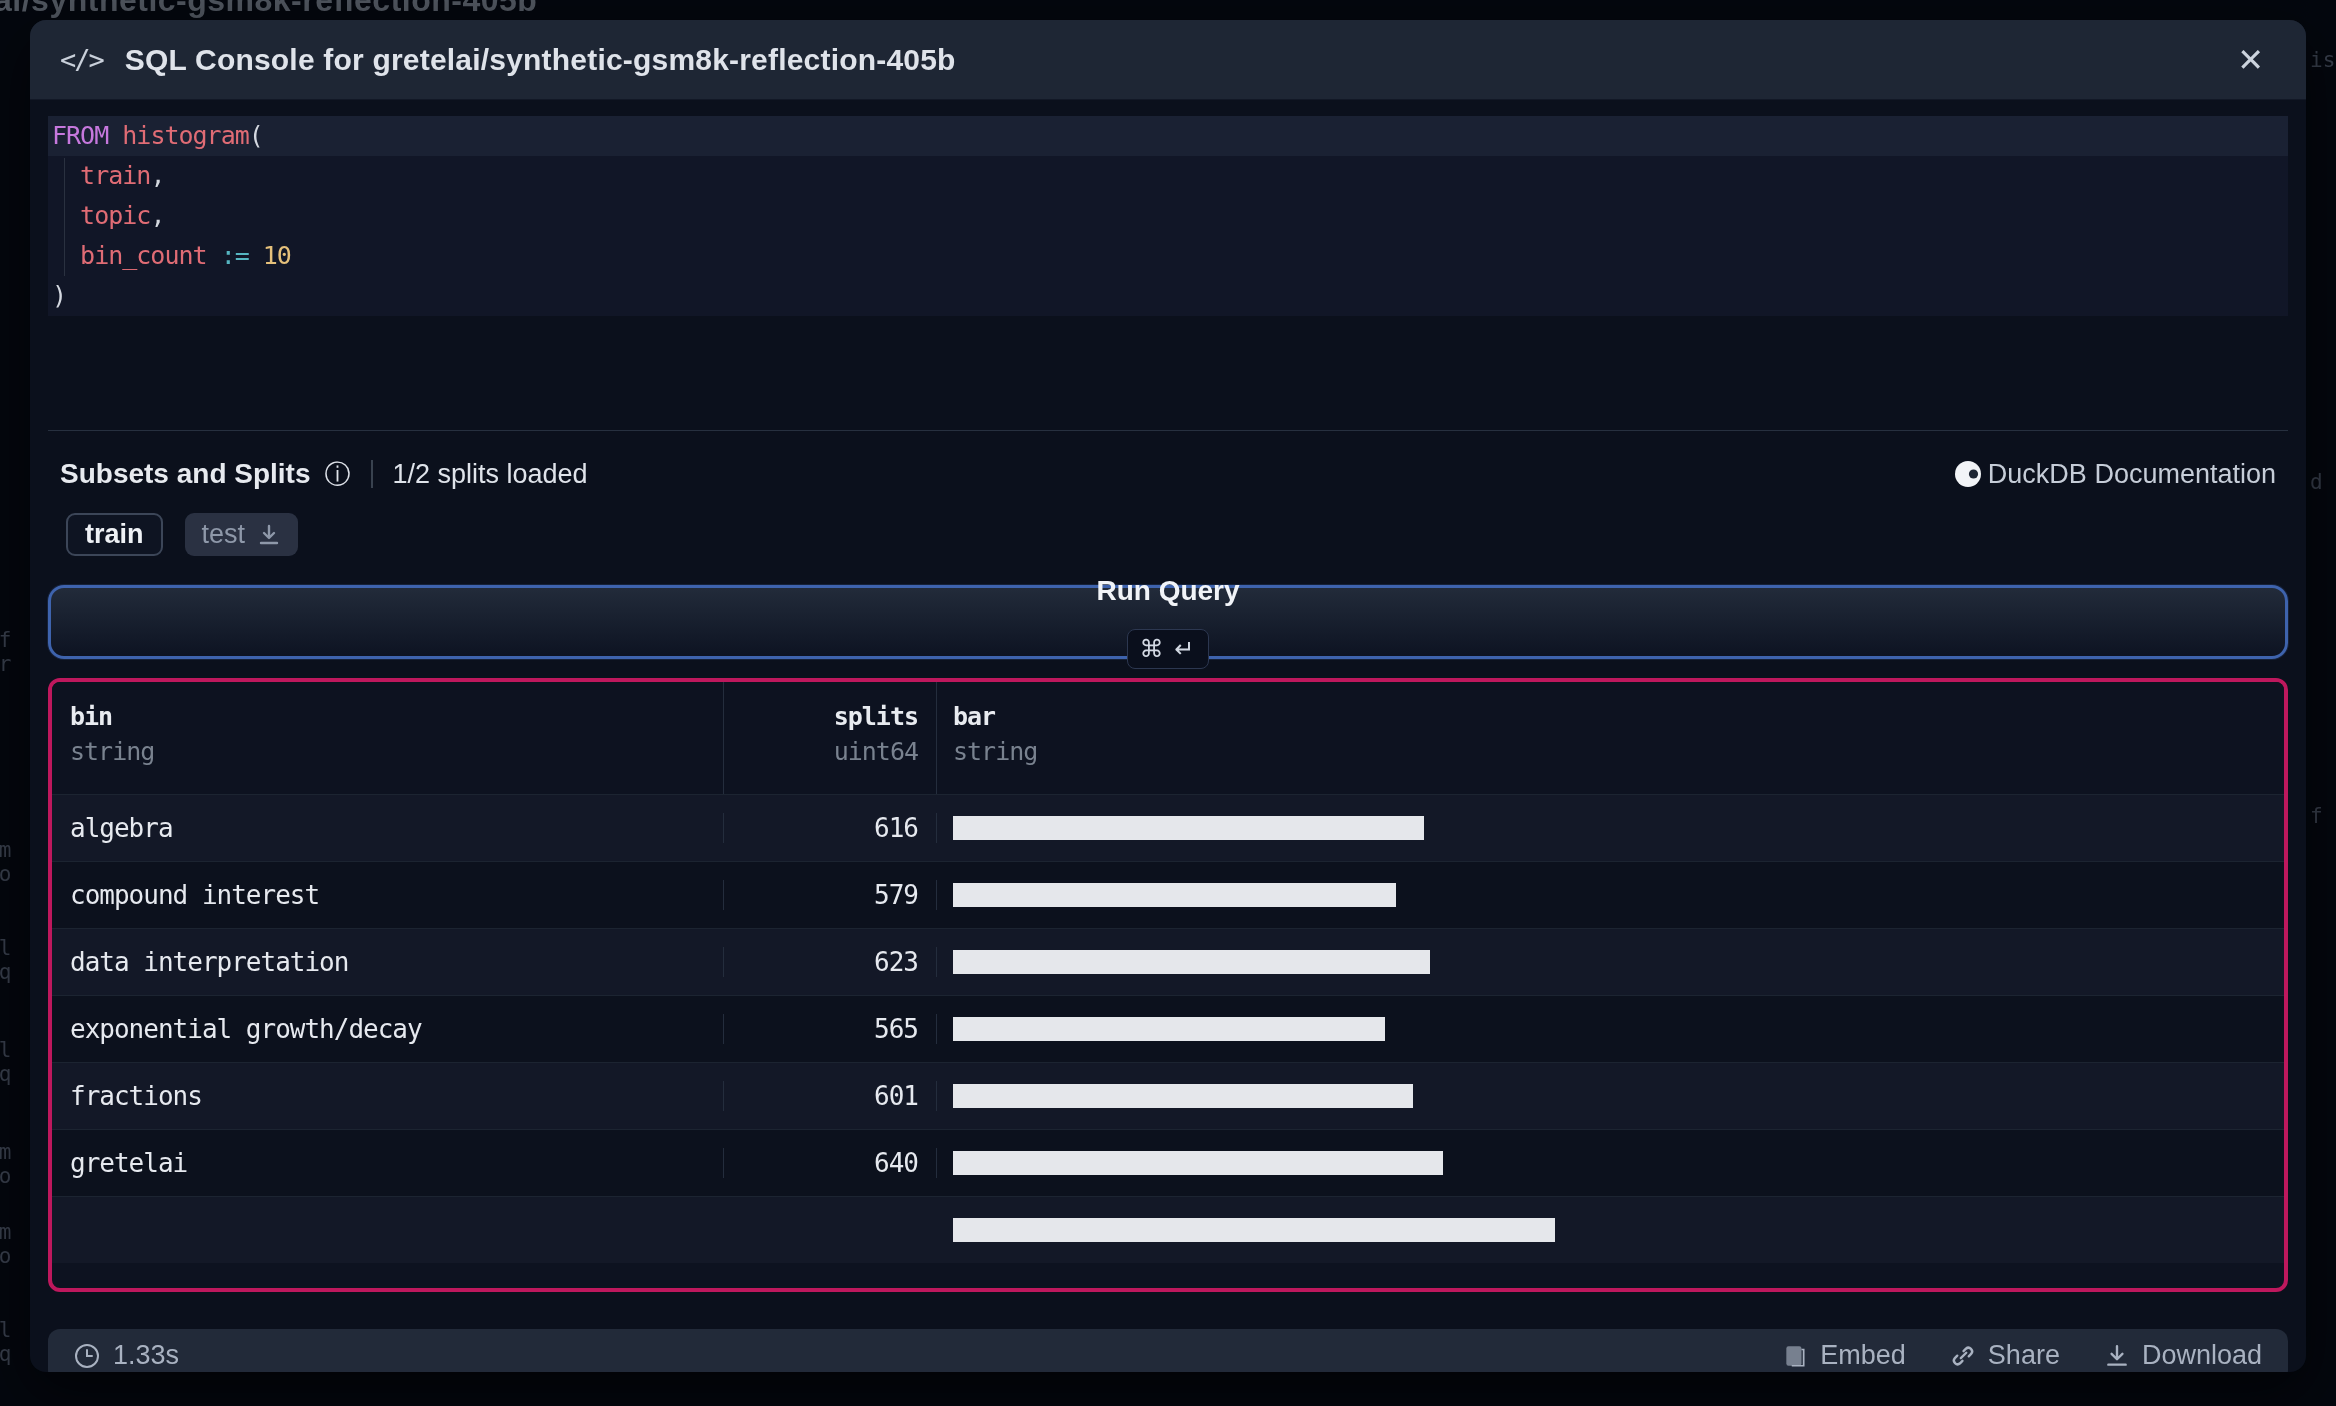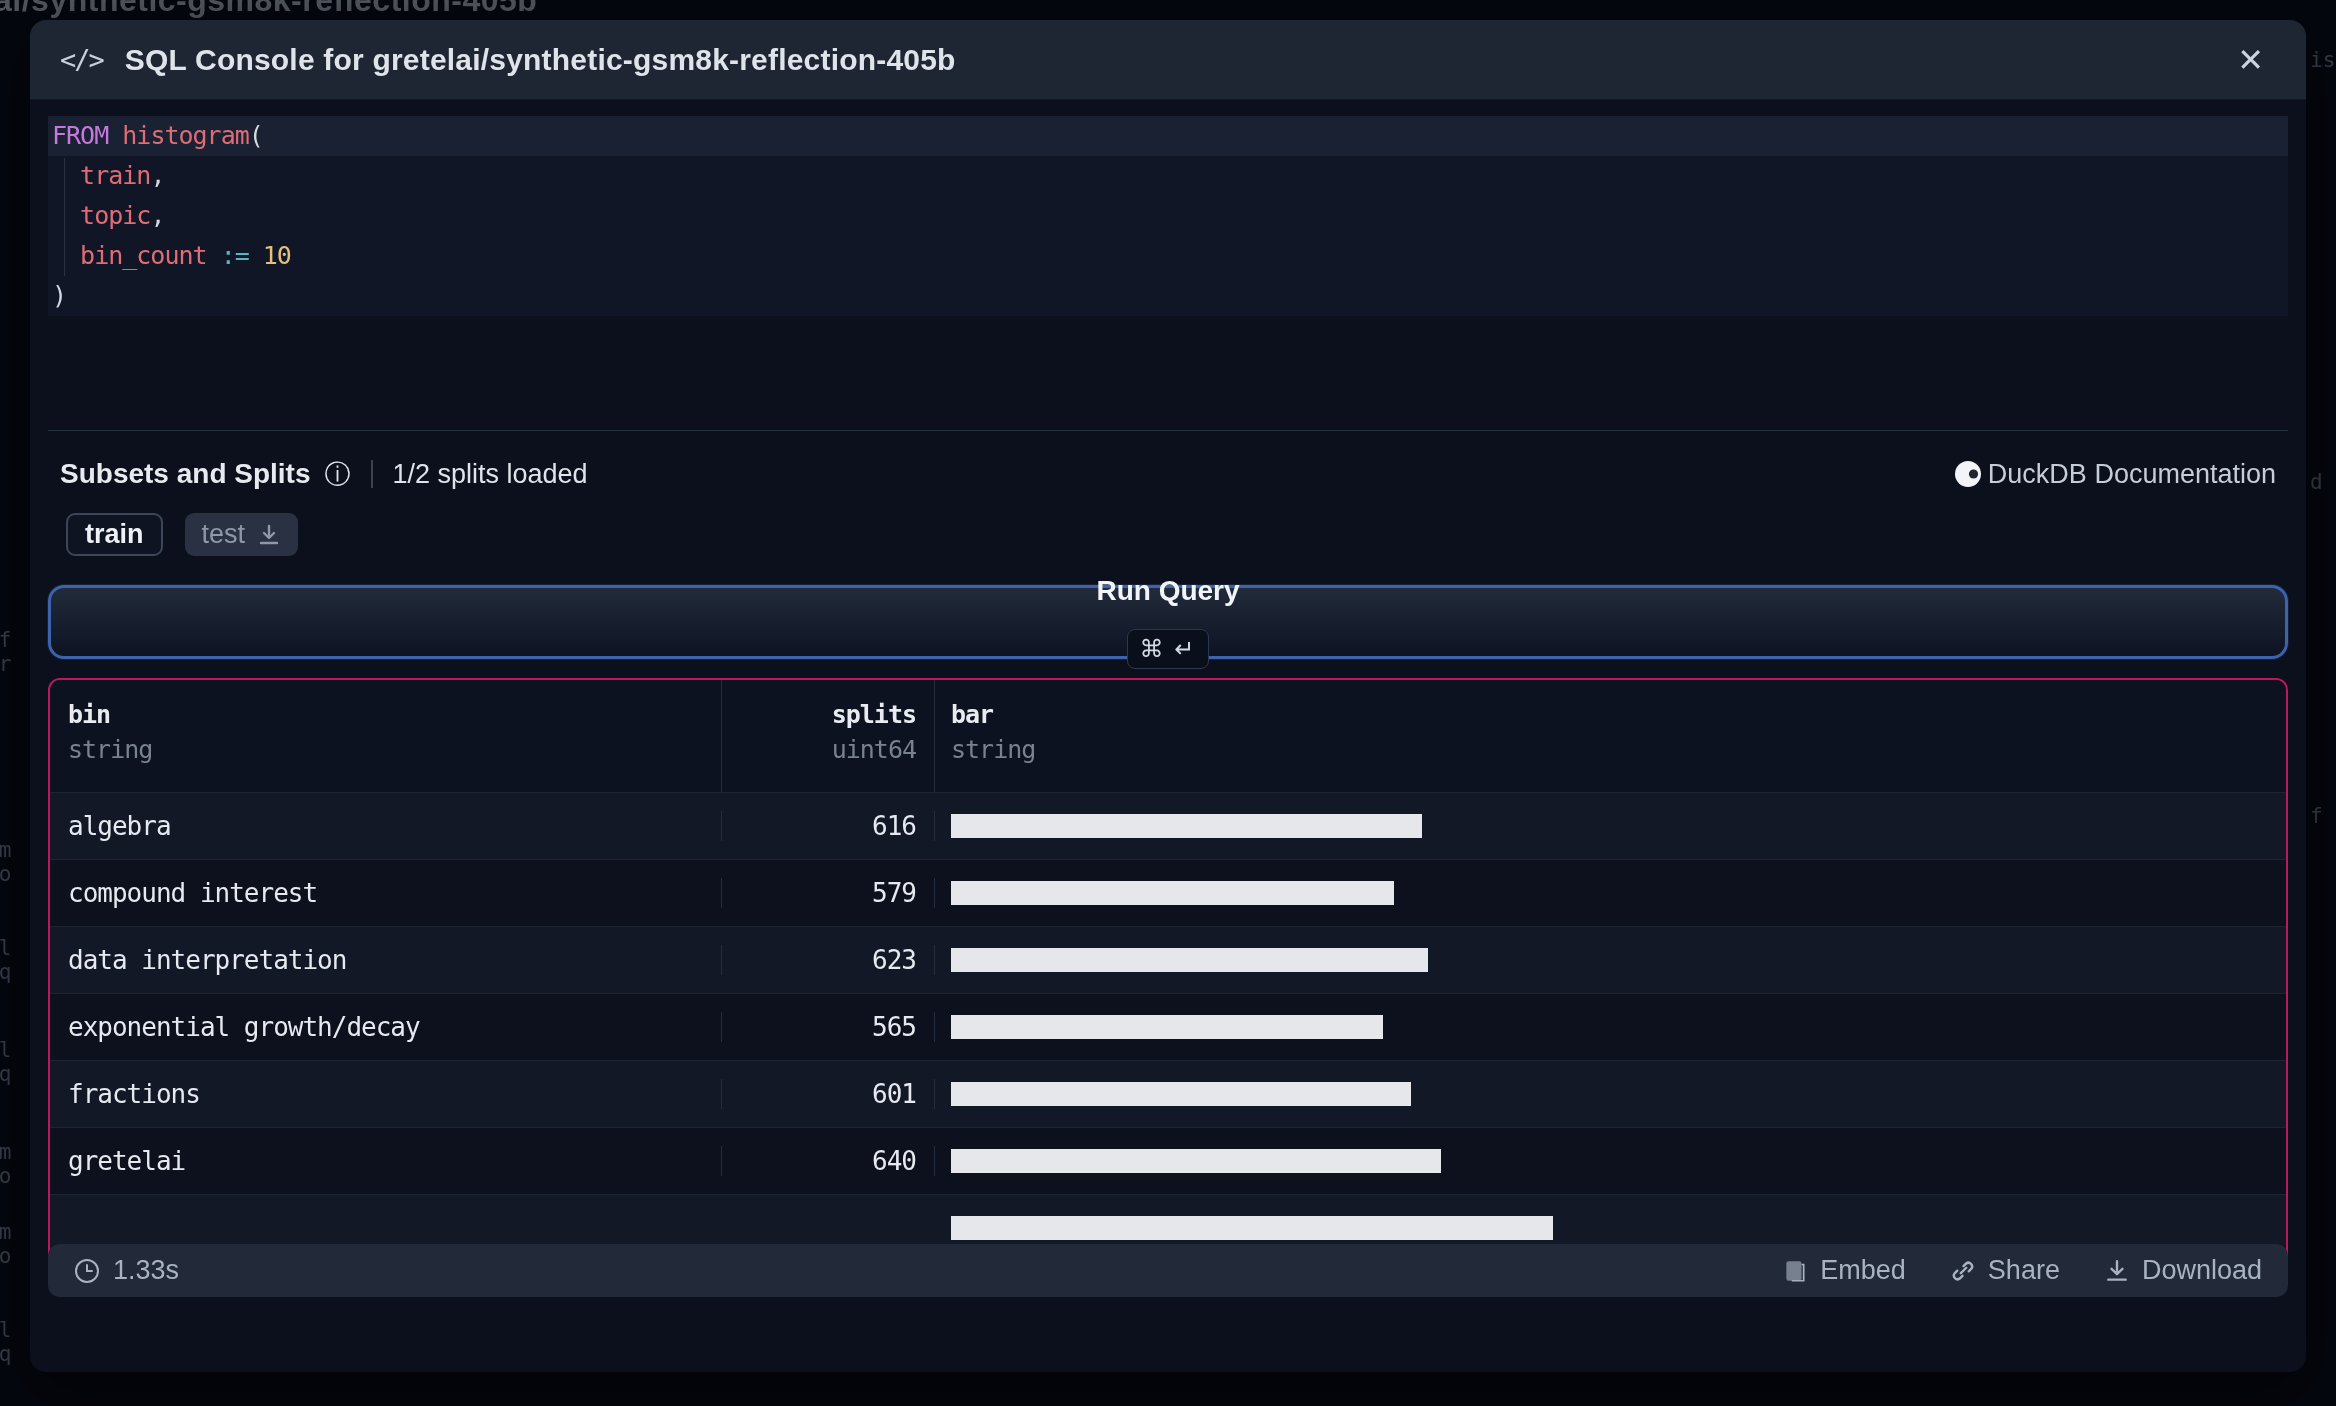--- a/index.html
+++ b/index.html
@@ -56,38 +56,38 @@
   
   .run-btn { margin:29px 18px 0 18px; height:74px; border:3px solid #3e63ad; border-radius:16px;
              background:linear-gradient(180deg,#222b3a 0%,#0d1322 100%);
              display:flex; align-items:center; justify-content:center; gap:22px; cursor:pointer;
              box-shadow:0 0 0 1px rgba(70,110,190,.18);flex-direction:column; }
   .run-label { font-size:28px; font-weight:700; color:#f1f4f8; }
   .kbd-badge { background:#0a0f1c; border:1px solid #2c3750; border-radius:8px; padding:5px 12px;
                font-size:24px; color:#d3d9e3; letter-spacing:2px; }
 
   
-  .result-table { margin:19px 18px 0 18px; height:614px; border:2px solid #be185d; border-radius:12px;
+  .result-table { margin:19px 18px 0 18px; height:614px; border:4px solid #be185d; border-radius:12px;
                   overflow:hidden; font-family:"DejaVu Sans Mono", monospace; background:#0d1220; }
   .t-row { display:flex; width:100%; }
   .t-head { height:112px; background:#0d1220; }
   .c-bin { width:672px; padding-left:18px; border-right:1px solid #242d3d; }
   .c-count { width:213px; padding-right:18px; text-align:right; border-right:1px solid #242d3d; }
   .c-bar { flex:1; padding-left:16px; }
   .t-head .cell { padding-top:20px; }
   .col-name { font-size:25px; font-weight:700; color:#e8ebf0; letter-spacing:-1px; }
   .col-type { font-size:25px; color:#79828f; margin-top:6px; letter-spacing:-1px; }
   .t-body .t-row { height:67px; align-items:center; border-top:1px solid #1c2431; }
   .t-body .t-row:nth-child(odd) { background:#131827; }
   .t-body .t-row:nth-child(even) { background:#0c111d; }
   .cell-text { font-size:26px; color:#e6e9ef; letter-spacing:-1px; }
   .bar-fill { height:24px; background:#e5e7eb; }
 
   
-  .modal-footer { position:absolute; left:18px; right:18px; top:1224px; height:53px;
+  .modal-footer { position:absolute; left:18px; right:18px; top:1309px; height:53px;
                   background:#222a39; border-radius:12px; display:flex; align-items:center;
                   padding:0 26px; }
   .time-wrap { display:flex; align-items:center; gap:13px; color:#a9b2c1; font-size:27px; }
   .footer-actions { margin-left:auto; display:flex; align-items:center; gap:44px; }
   .f-action { display:flex; align-items:center; gap:12px; color:#a9b2c1; font-size:27px; cursor:pointer; }
 
   svg { display:block; }
 </style>
 </head>
 <body>

